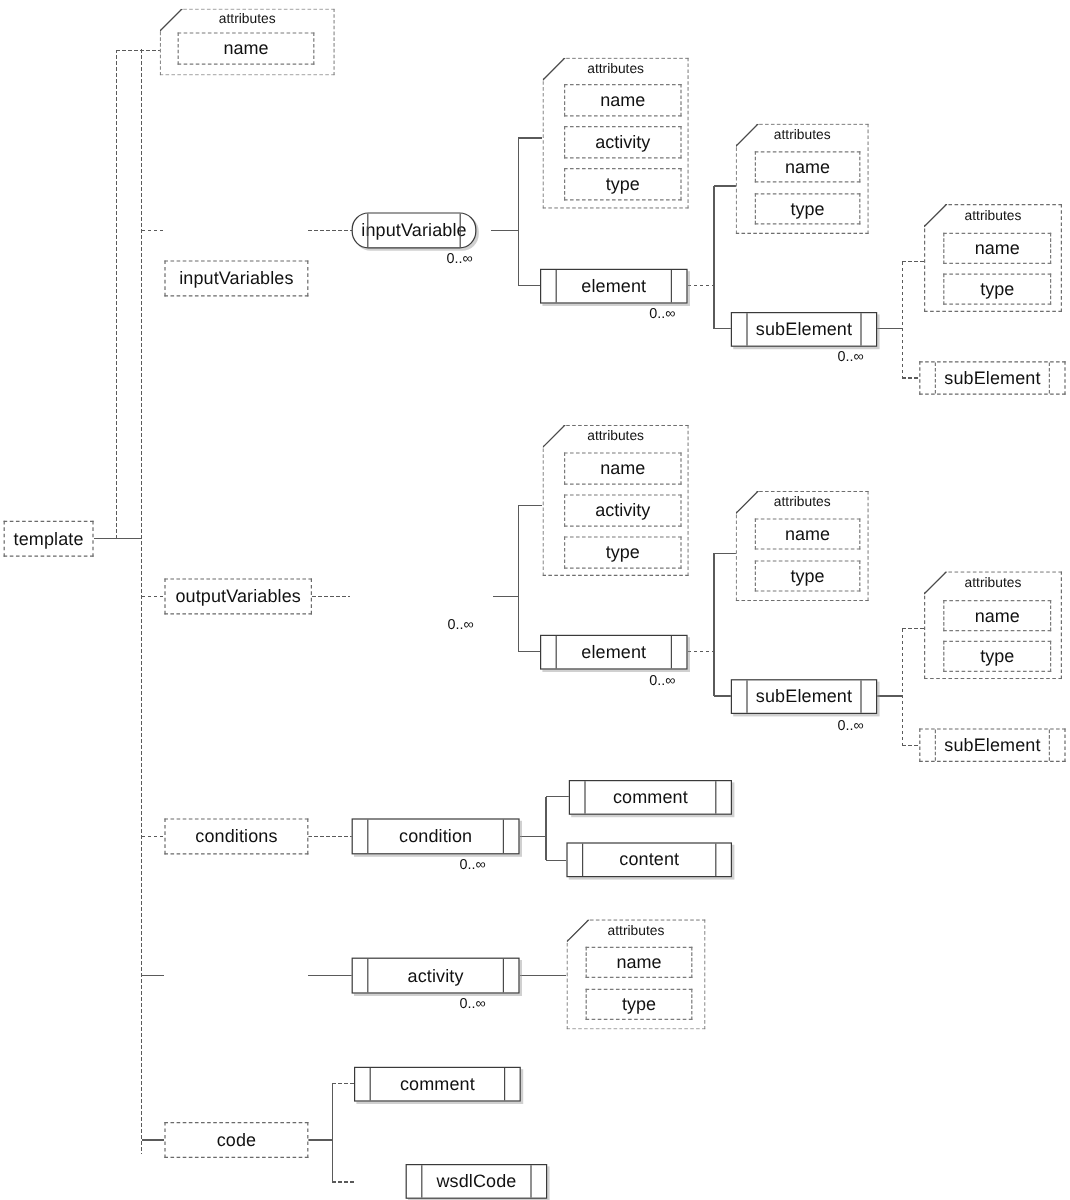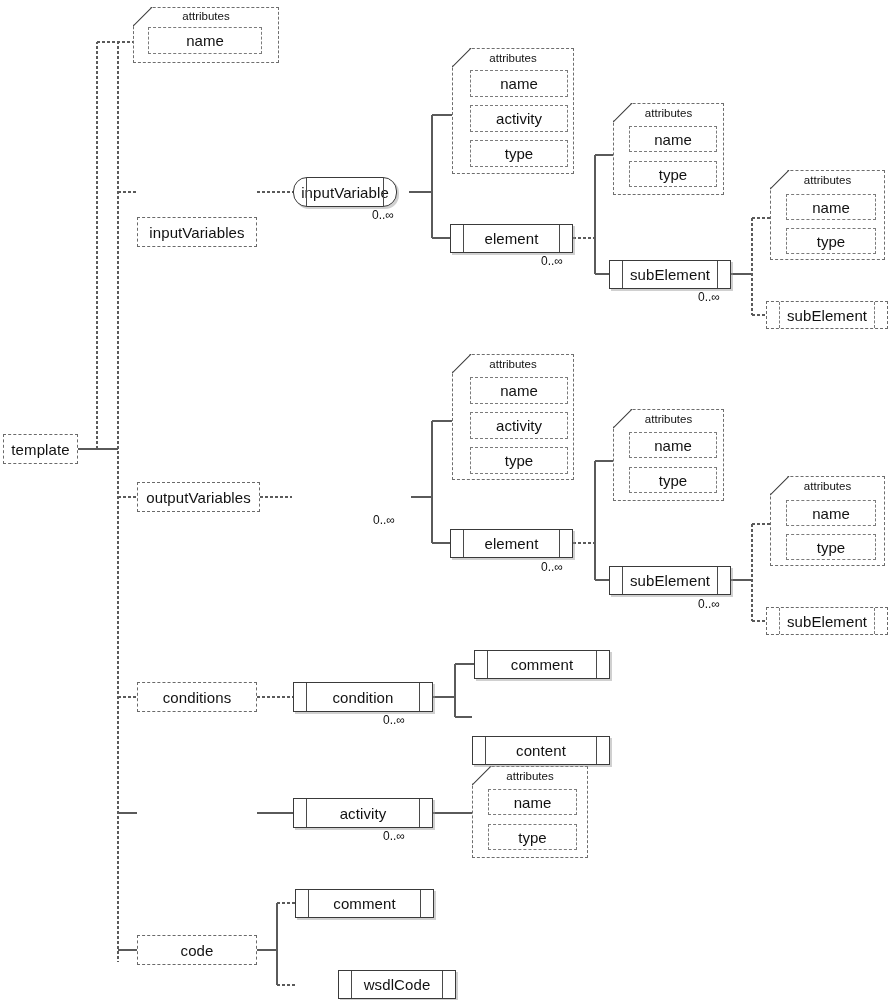--- a/index.html
+++ b/index.html
@@ -290,21 +290,21 @@
   <div class="attr-item" style="left:786px; top:534px; width:90px; height:26px;">type</div>
 
   <div class="node dashed rep" style="left:766px; top:607px; width:122px; height:28px;">subElement</div>
 
   <div class="node dashed" style="left:137px; top:682px; width:120px; height:30px;">conditions</div>
 
   <div class="node solid rep shadow" style="left:293px; top:682px; width:140px; height:30px;">condition</div>
   <div class="card-label" style="left:383px; top:713px;">0..∞</div>
 
   <div class="node solid rep shadow" style="left:474px; top:650px; width:136px; height:29px;">comment</div>
-  <div class="node solid rep shadow" style="left:472px; top:736px; width:138px; height:29px;">content</div>
+  <div class="node solid rep shadow" style="left:472px; top:702px; width:138px; height:29px;">content</div>
 
 
   <div class="node solid rep shadow" style="left:293px; top:798px; width:140px; height:30px;">activity</div>
   <div class="card-label" style="left:383px; top:829px;">0..∞</div>
 
   <div class="attrbox shadow" style="left:472px; top:766px; width:116px; height:92px;">
     <div class="notch">
       <svg width="20" height="20" viewBox="0 0 20 20">
           <path d="M0 19 L19 0" stroke="#4a4a4a" stroke-width="1.2" fill="none"></path>
         </svg>

